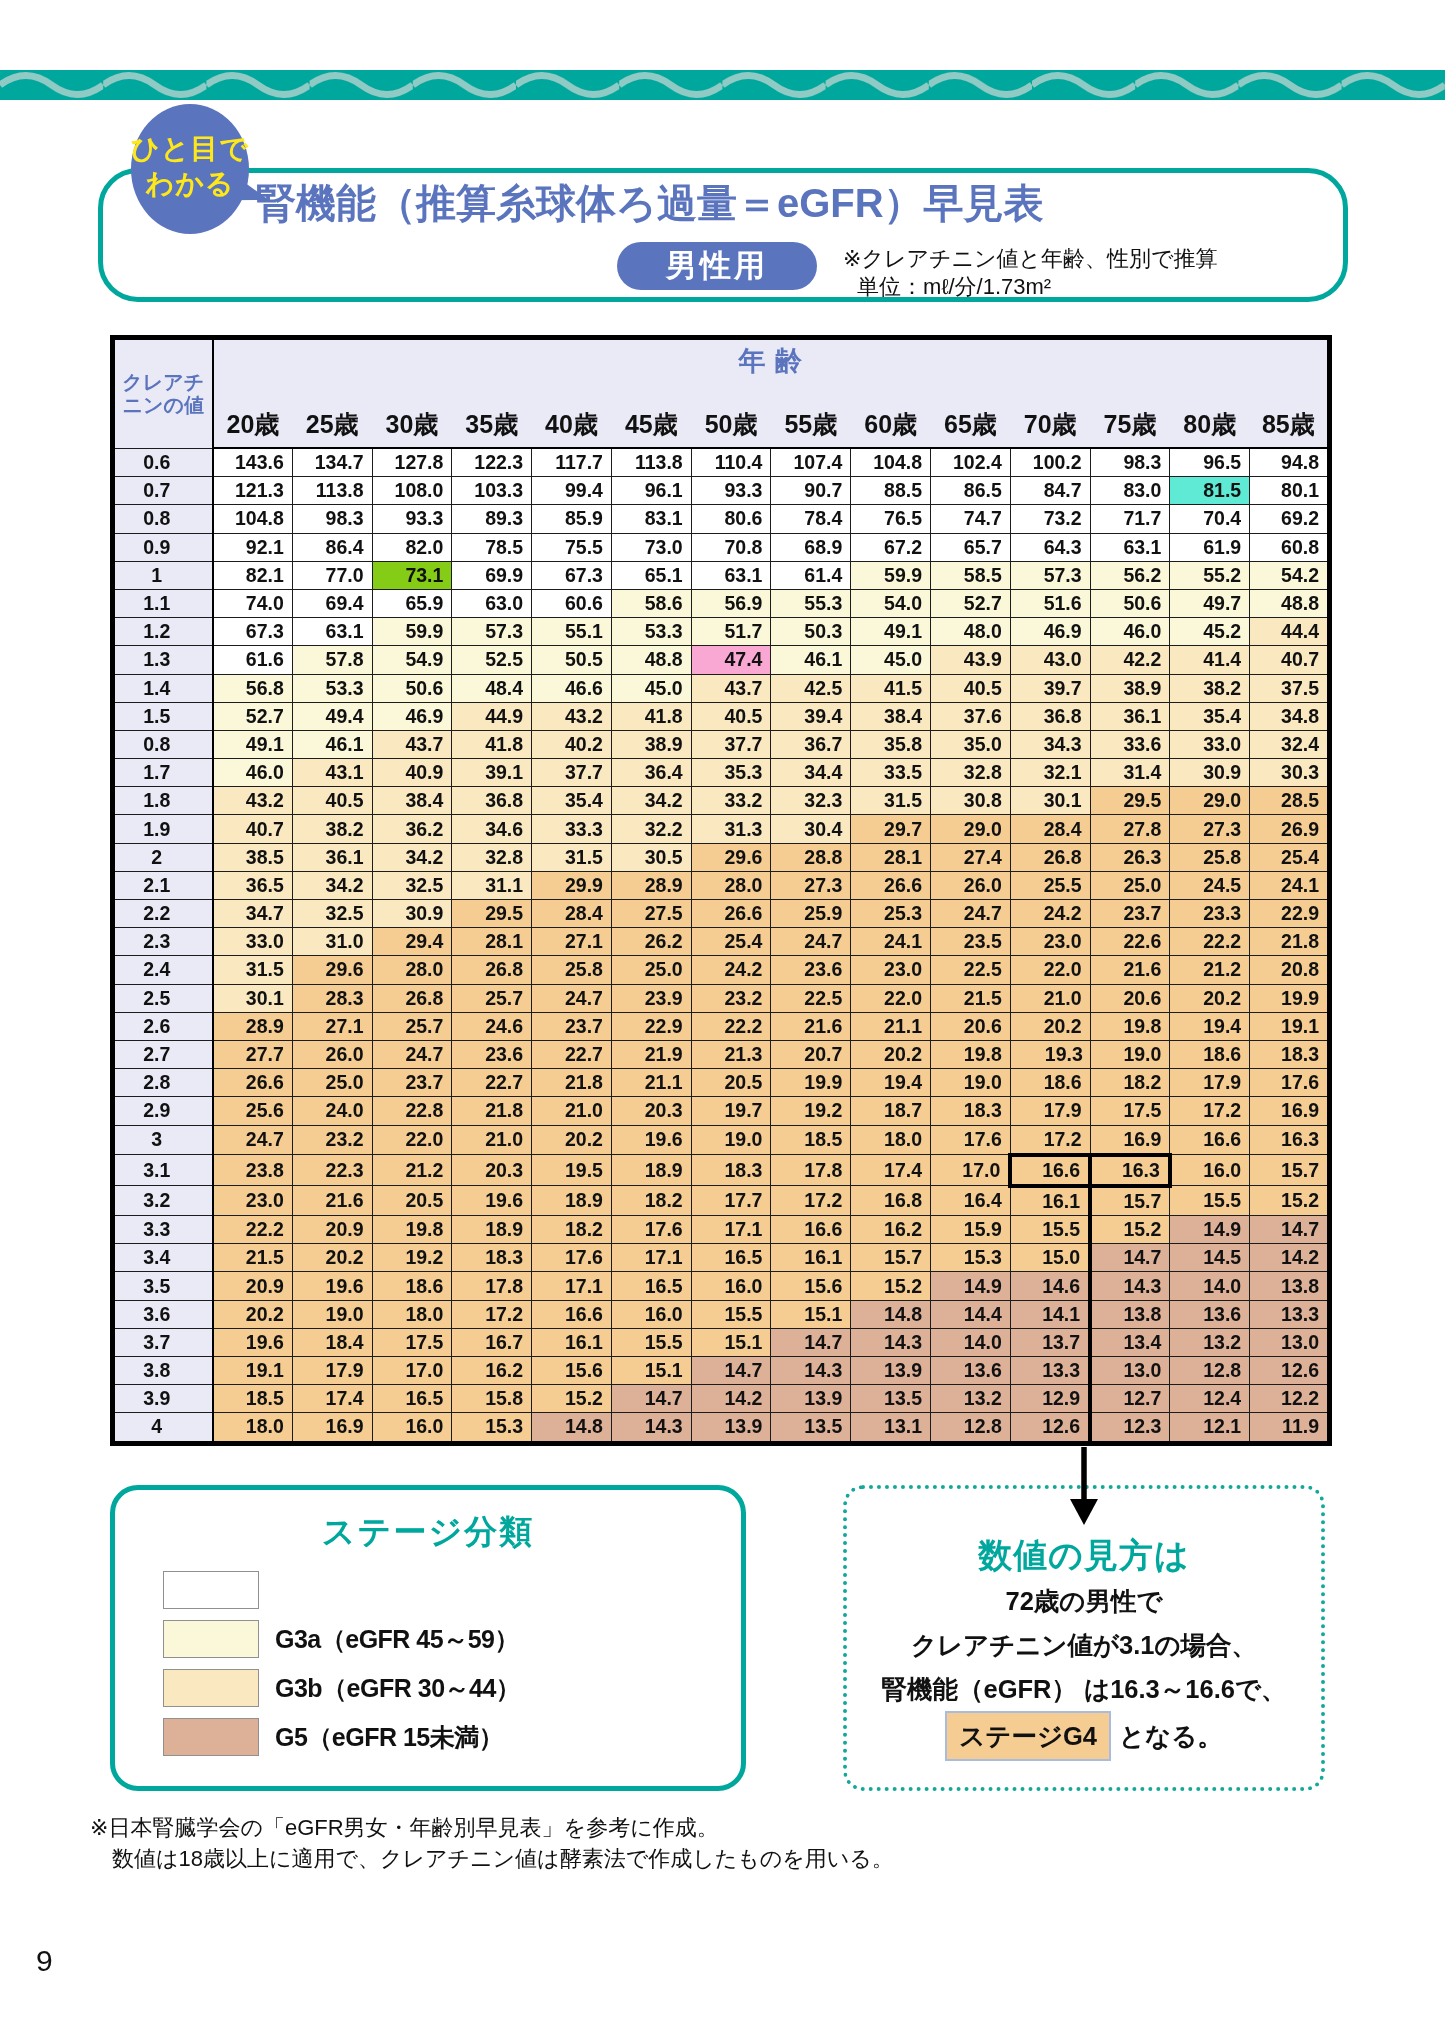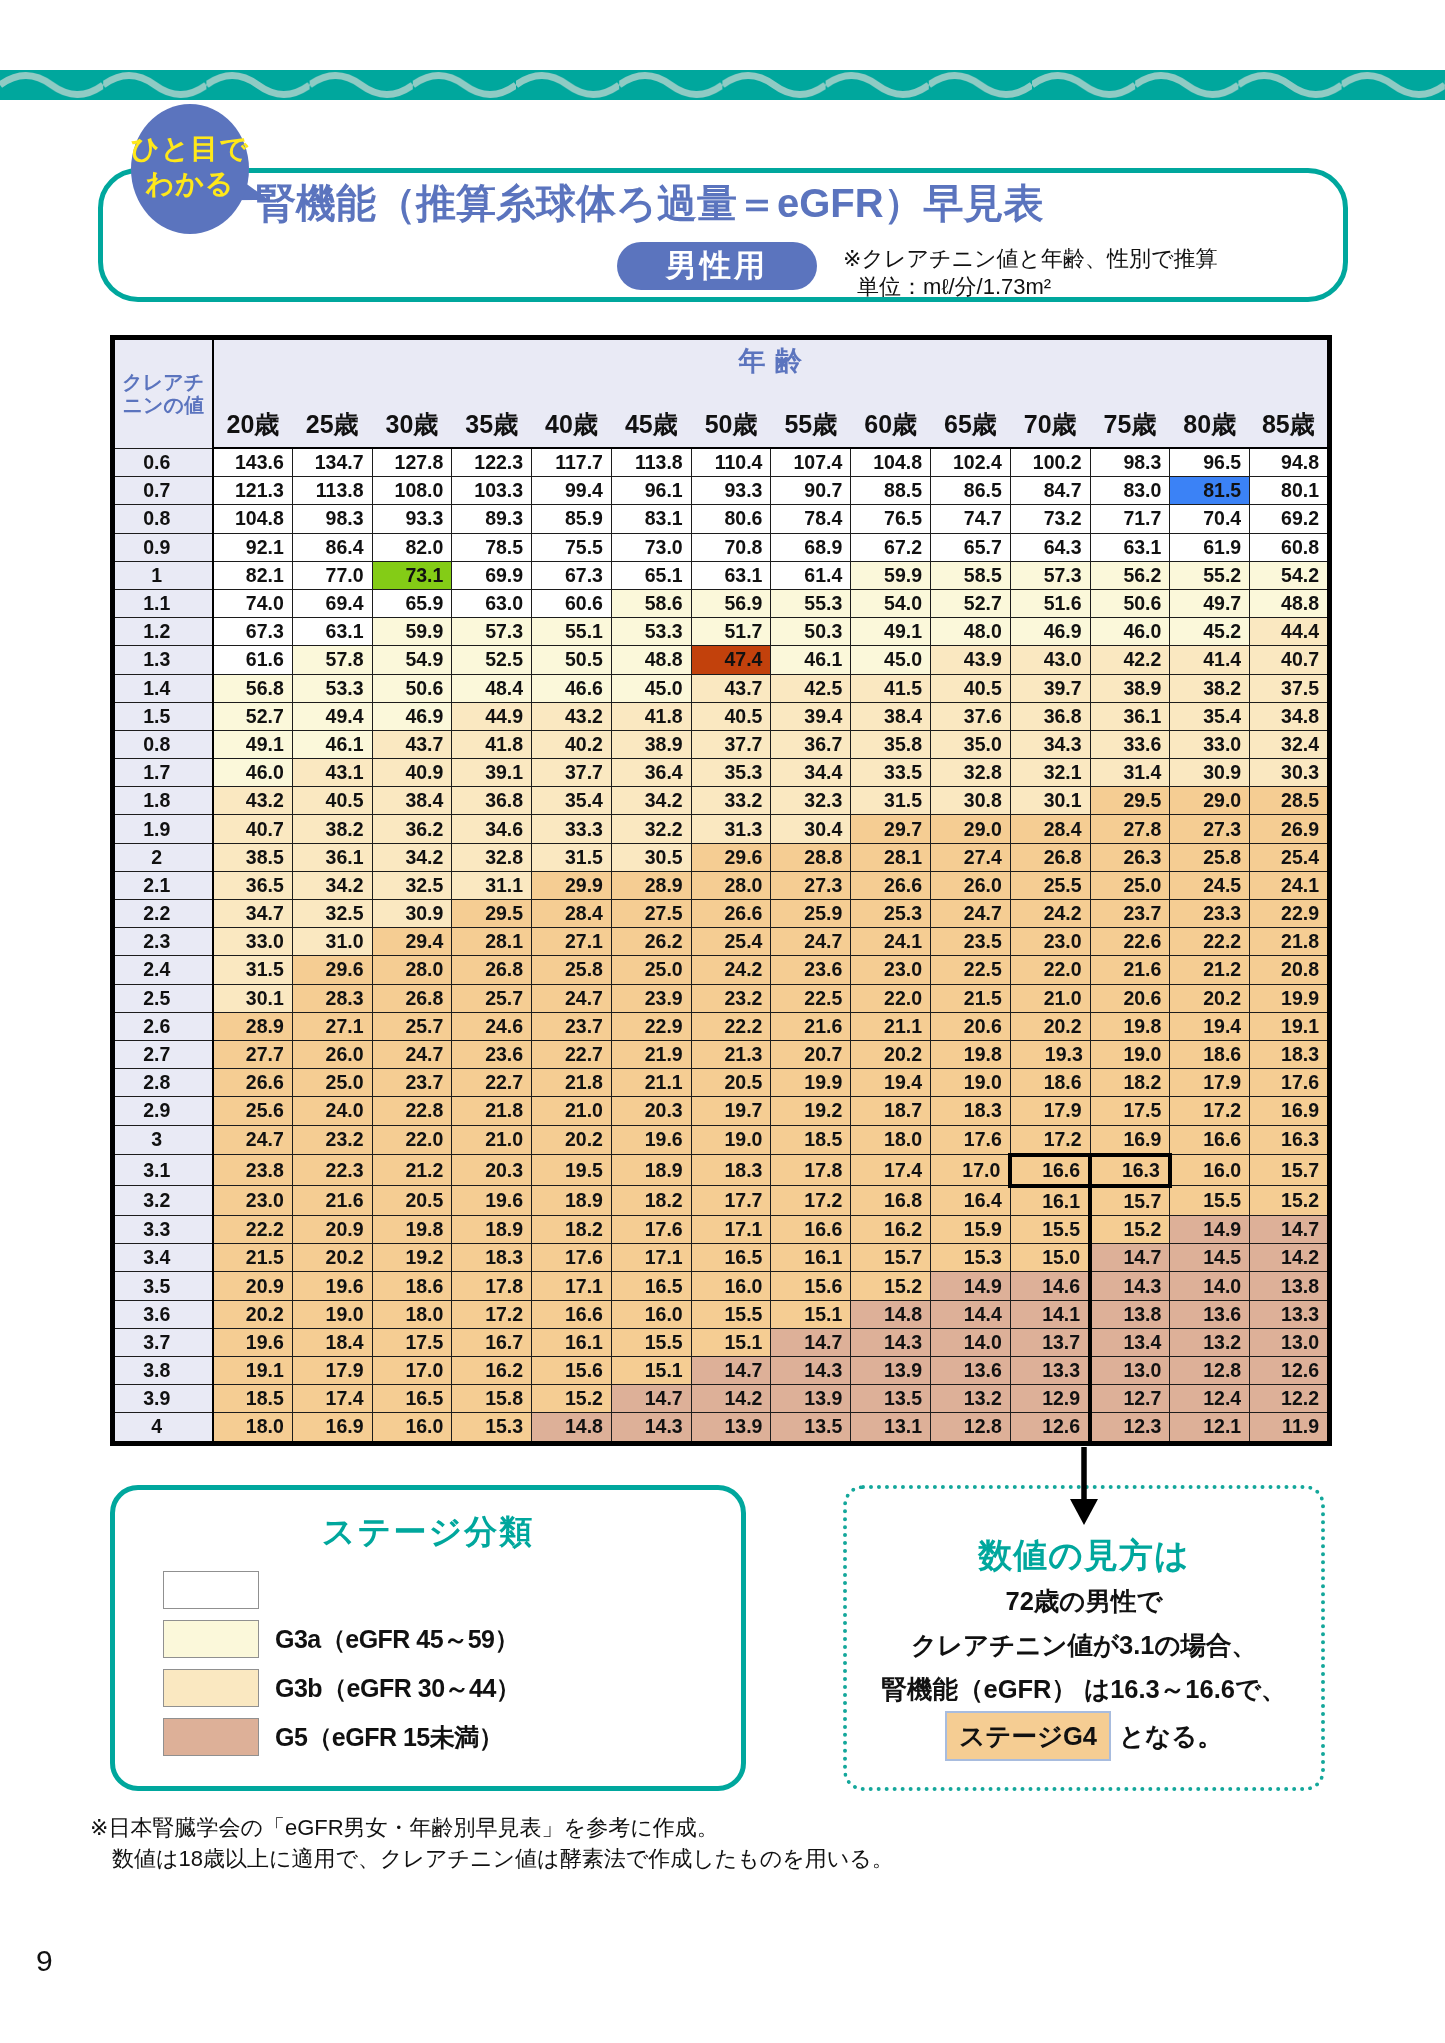--- a/index.html
+++ b/index.html
@@ -162,21 +162,21 @@
           <td style="background-color: rgb(255, 255, 255);">108.0</td>
           <td style="background-color: rgb(255, 255, 255);">103.3</td>
           <td style="background-color: rgb(255, 255, 255);">99.4</td>
           <td style="background-color: rgb(255, 255, 255);">96.1</td>
           <td style="background-color: rgb(255, 255, 255);">93.3</td>
           <td style="background-color: rgb(255, 255, 255);">90.7</td>
           <td style="background-color: rgb(255, 255, 255);">88.5</td>
           <td style="background-color: rgb(255, 255, 255);">86.5</td>
           <td style="background-color: rgb(255, 255, 255);">84.7</td>
           <td style="background-color: rgb(255, 255, 255);">83.0</td>
-          <td style="background-color: #3b82f6;">81.5</td>
+          <td style="background-color: #5eead4;">81.5</td>
           <td style="background-color: rgb(255, 255, 255);">80.1</td>
         </tr>
         <tr>
           <th class="cr">0.8</th>
           <td style="background-color: rgb(255, 255, 255);">104.8</td>
           <td style="background-color: rgb(255, 255, 255);">98.3</td>
           <td style="background-color: rgb(255, 255, 255);">93.3</td>
           <td style="background-color: rgb(255, 255, 255);">89.3</td>
           <td style="background-color: rgb(255, 255, 255);">85.9</td>
           <td style="background-color: rgb(255, 255, 255);">83.1</td>
@@ -258,21 +258,21 @@
           <td style="background-color: rgb(250, 232, 193);">44.4</td>
         </tr>
         <tr>
           <th class="cr">1.3</th>
           <td style="background-color: rgb(255, 255, 255);">61.6</td>
           <td style="background-color: rgb(251, 248, 218);">57.8</td>
           <td style="background-color: rgb(251, 248, 218);">54.9</td>
           <td style="background-color: rgb(251, 248, 218);">52.5</td>
           <td style="background-color: rgb(251, 248, 218);">50.5</td>
           <td style="background-color: rgb(251, 248, 218);">48.8</td>
-          <td style="background-color: #c2410c;">47.4</td>
+          <td style="background-color: #f9a8d4;">47.4</td>
           <td style="background-color: rgb(251, 248, 218);">46.1</td>
           <td style="background-color: rgb(251, 248, 218);">45.0</td>
           <td style="background-color: rgb(250, 232, 193);">43.9</td>
           <td style="background-color: rgb(250, 232, 193);">43.0</td>
           <td style="background-color: rgb(250, 232, 193);">42.2</td>
           <td style="background-color: rgb(250, 232, 193);">41.4</td>
           <td style="background-color: rgb(250, 232, 193);">40.7</td>
         </tr>
         <tr>
           <th class="cr">1.4</th>

